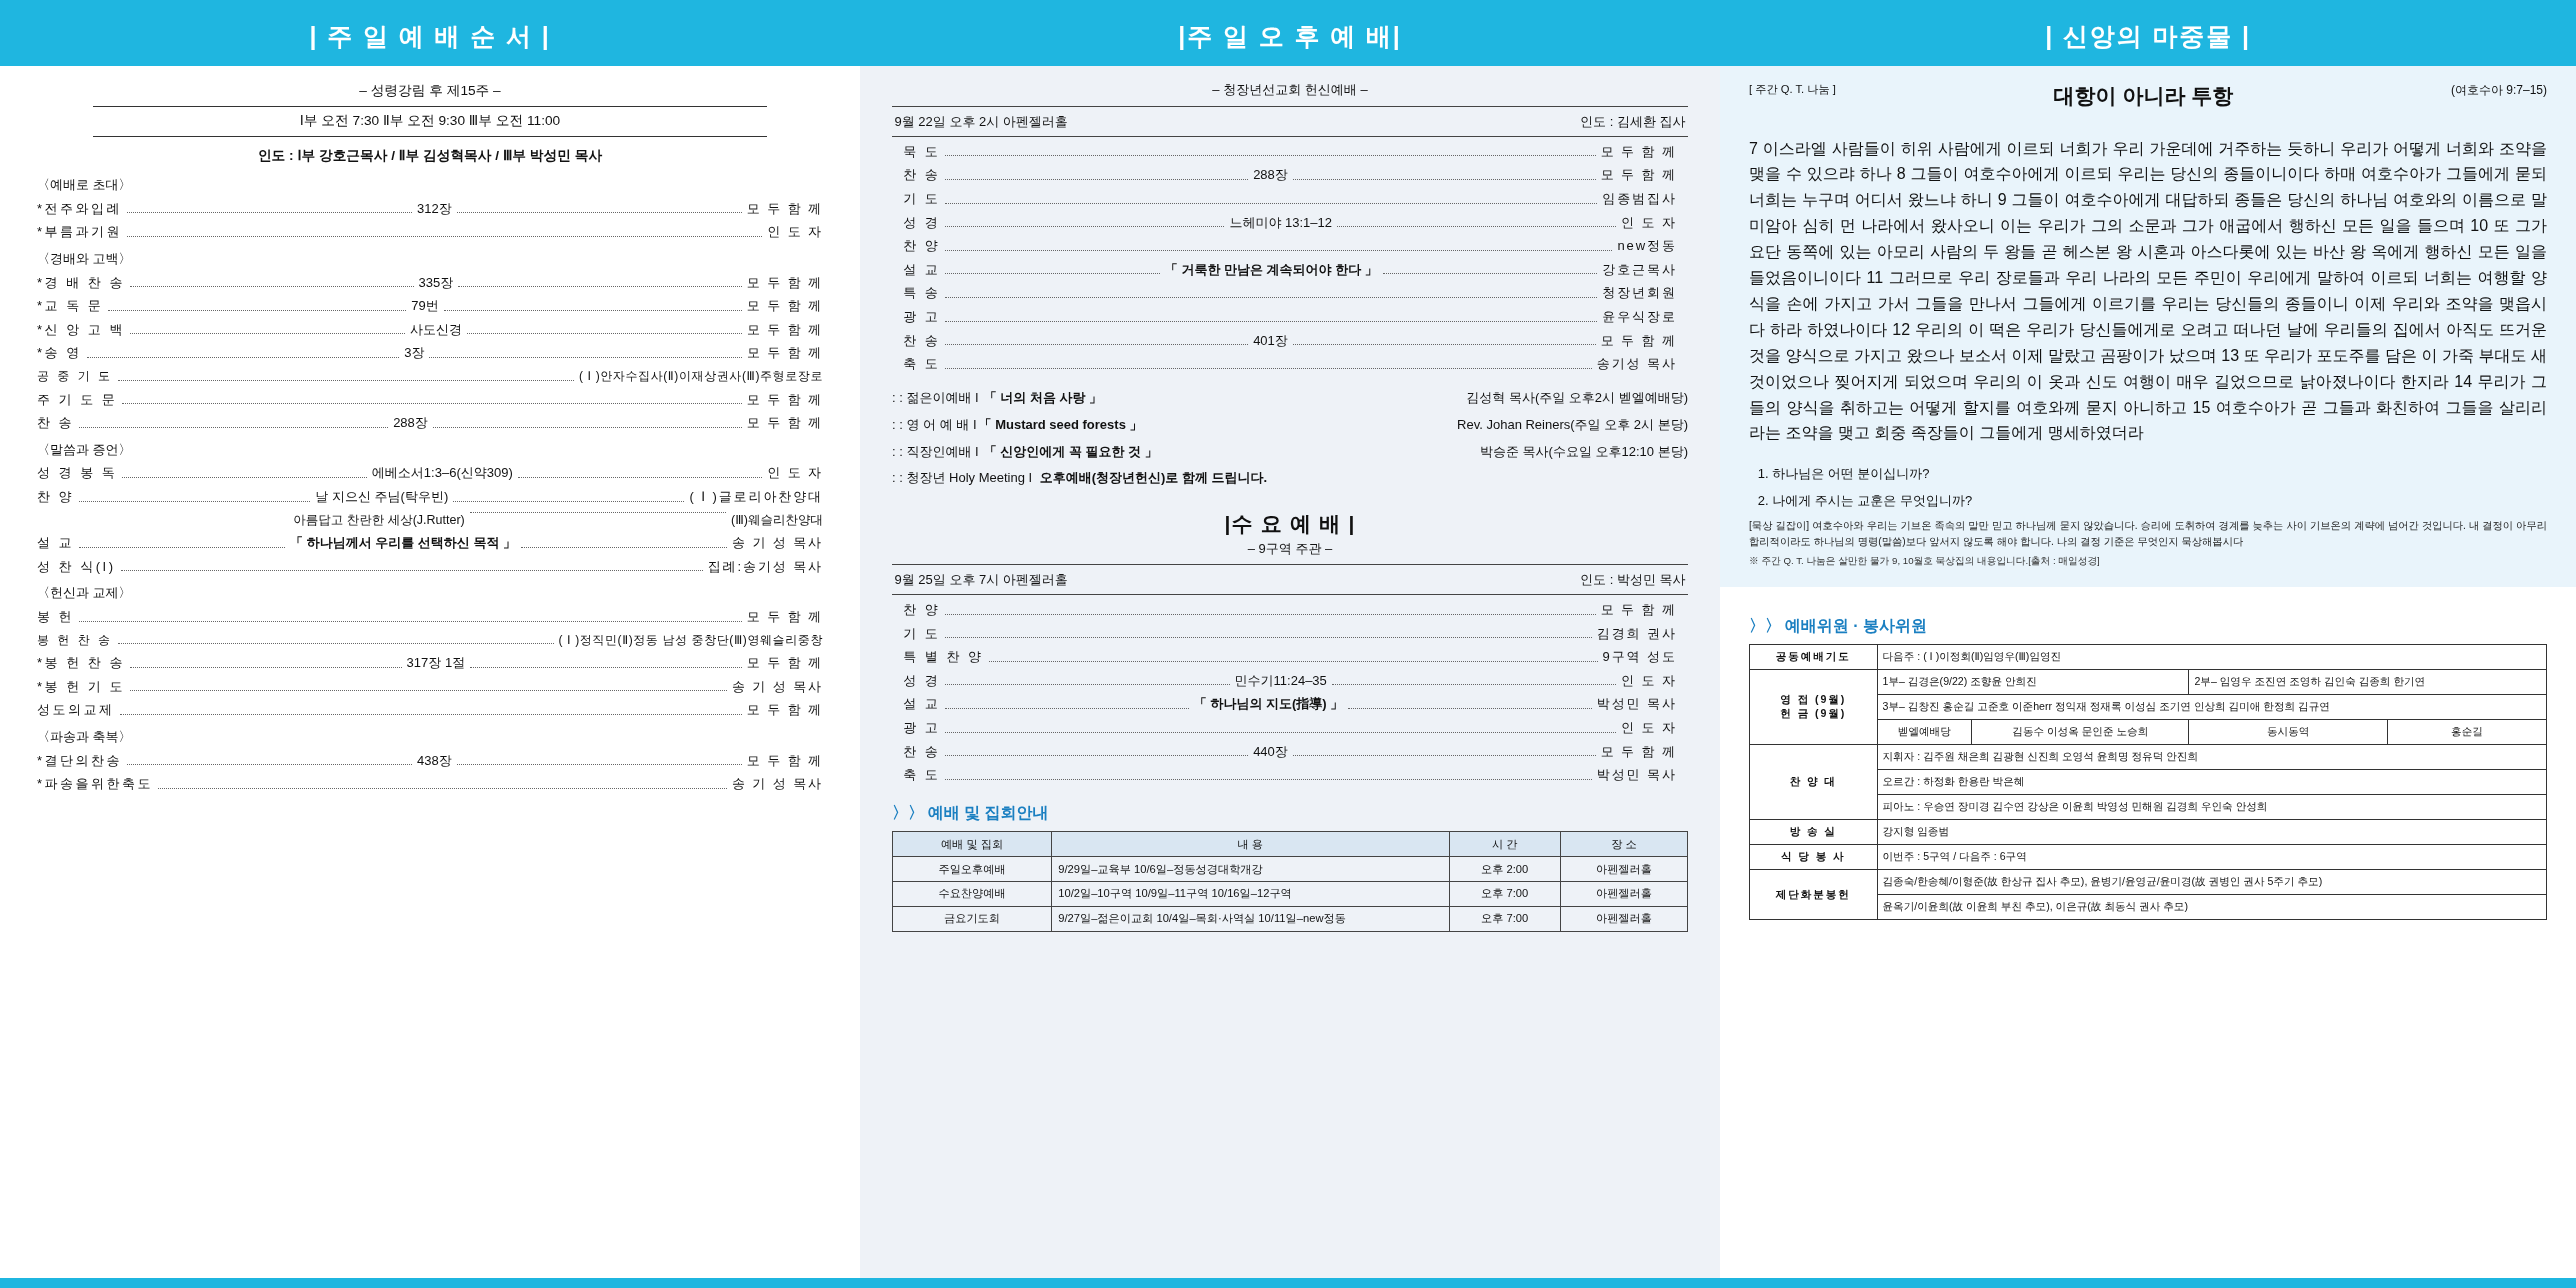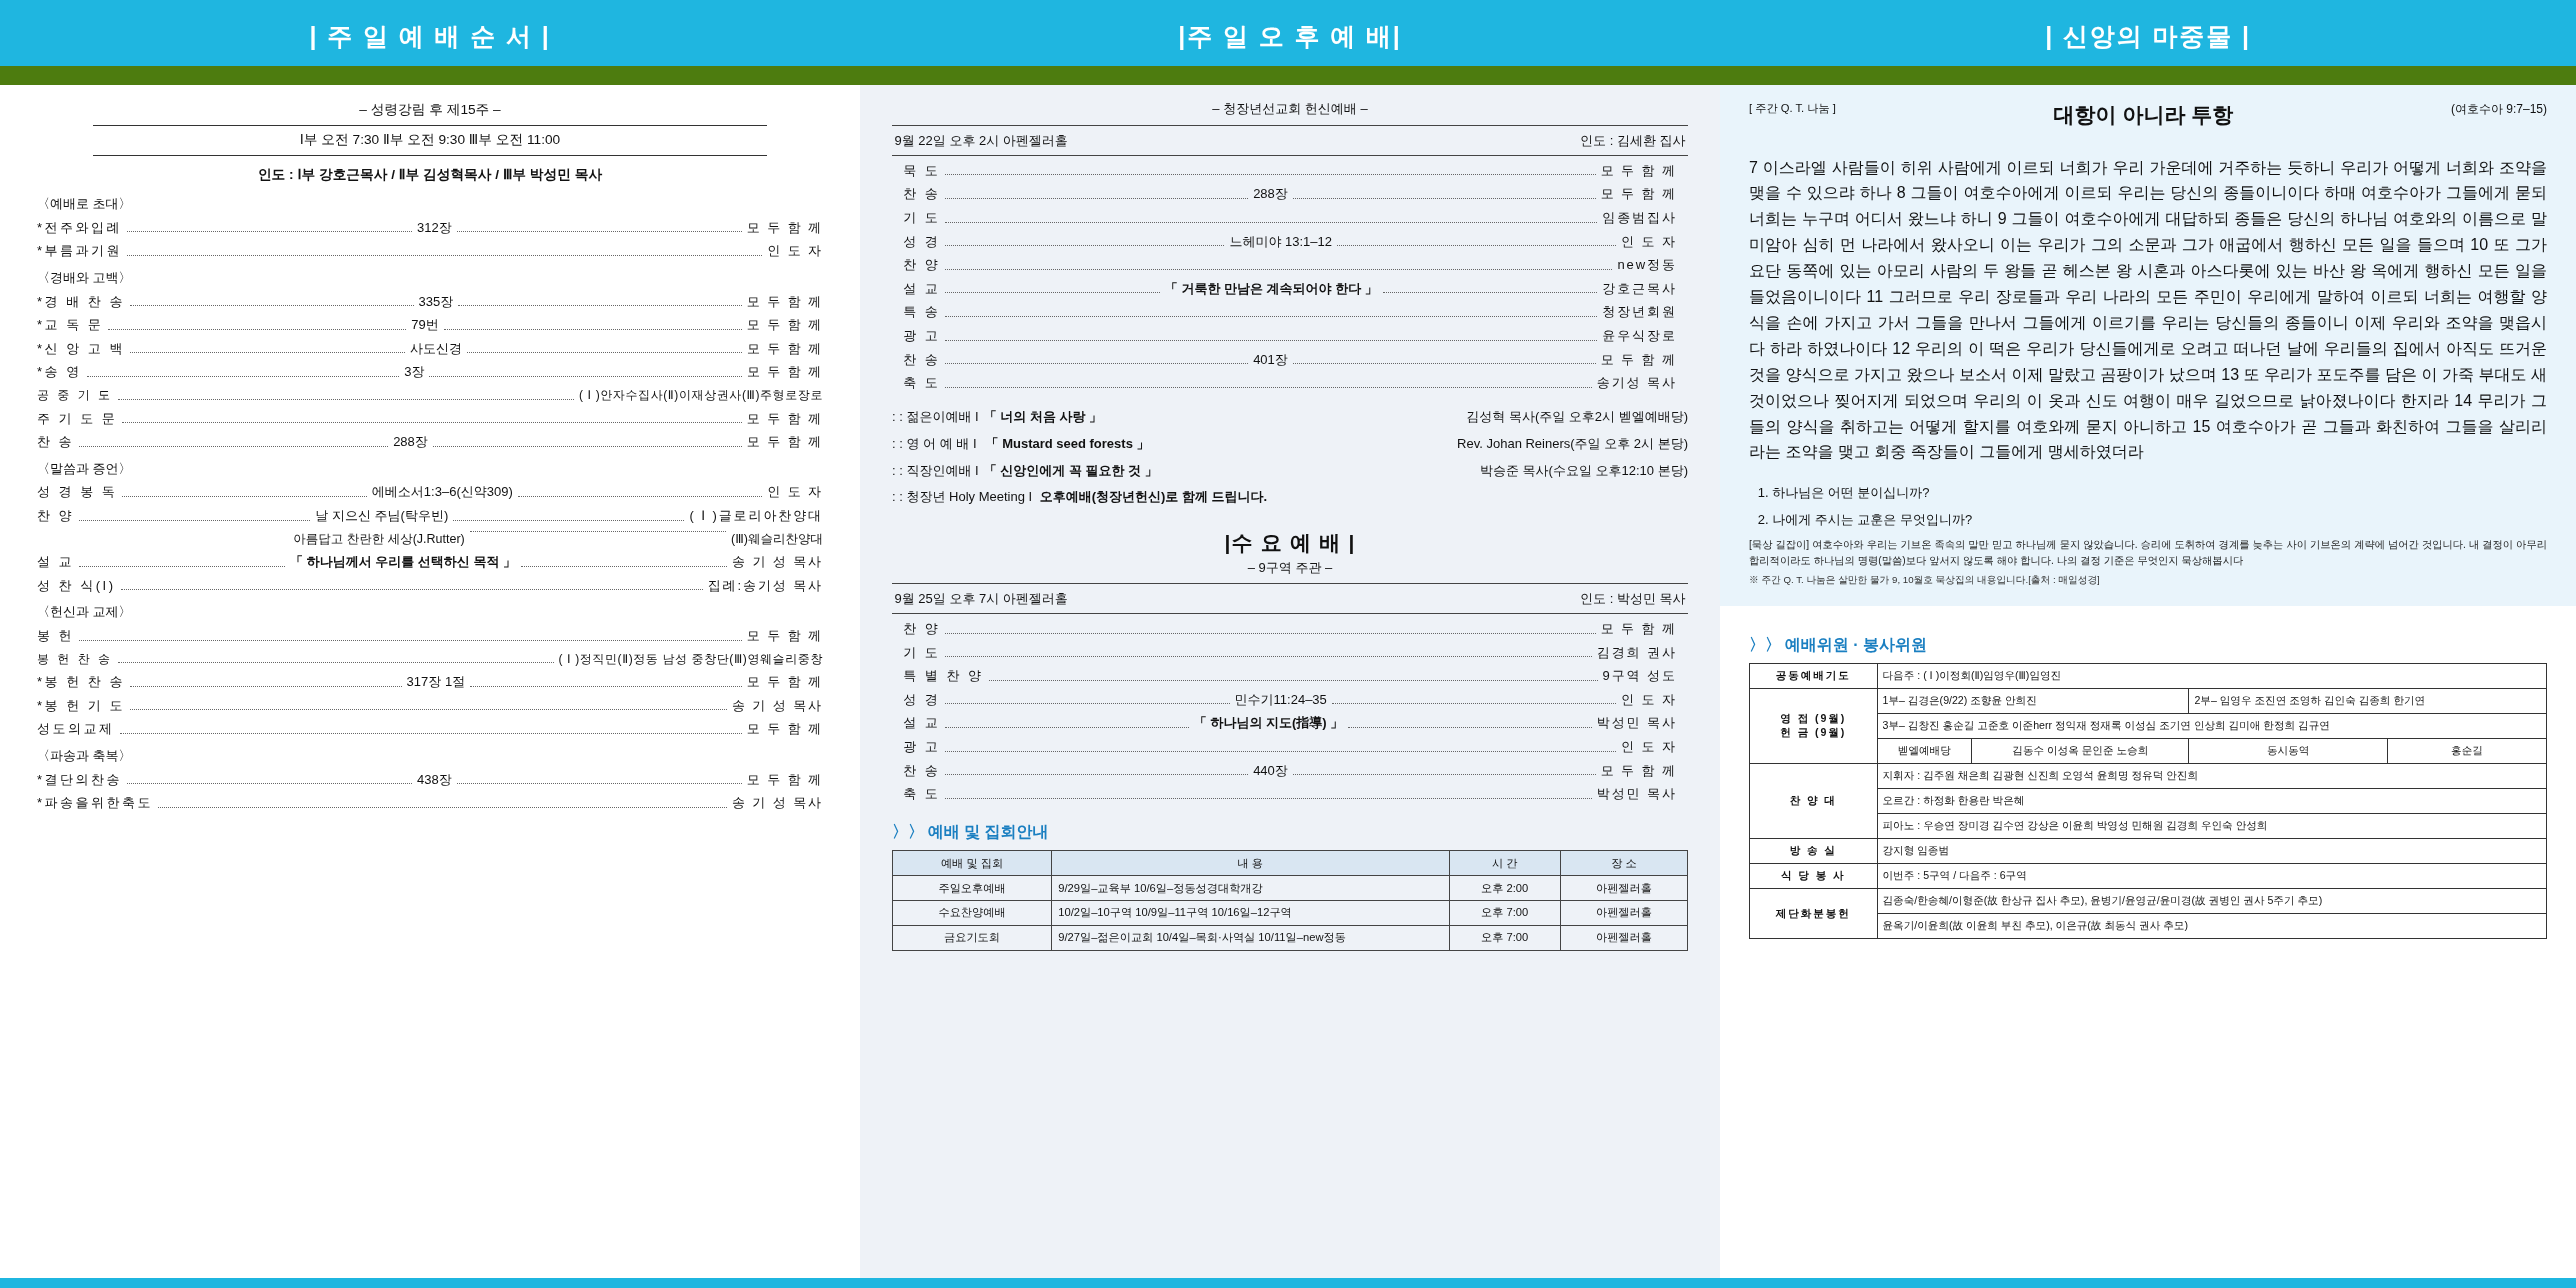--- a/index.html
+++ b/index.html
@@ -29,21 +29,21 @@
   
   .banner {
     background:#1fb6e0;
     color:#ffffff;
     text-align:center;
     font-weight:bold;
     font-size: 25px;
     letter-spacing: 1.9px;
     padding: 10px 0 12.5px 0;
   }
-  .banner-wrap { background:#4d7c0f; padding-bottom: 19px; }
+  .banner-wrap { background:#a16207; padding-bottom: 0; }
 
   .inner { padding: 0 37px; }
   .sub-title { text-align:center; font-size:13.7px; margin:16px 0 6.2px 0; }
   .time-line {
     text-align:center; font-size:13.7px;
     border-top:0.6px solid #333; border-bottom:0.6px solid #333;
     padding: 5.6px 0; margin: 3.7px 56px 0 56px;
   }
   .lead-line { text-align:center; font-size:13.7px; margin: 10px 0 11.2px 0; font-weight:bold;}
 
@@ -353,21 +353,21 @@
 
       <div class="bullets">
         <div class="bullet">
           <span class="lab">: : 젊은이예배 I</span>
           <span class="kw" style="margin-left:5px">「 너의 처음 사랑 」</span>
           <span class="sp"></span>
           <span class="right">김성혁 목사(주일 오후2시 벧엘예배당)</span>
         </div>
         <div class="bullet">
           <span class="lab">: : 영 어 예 배 I</span>
-          <span class="kw" style="margin-left:9px">「 Mustard seed forests 」</span>
+          <span class="kw" style="margin-left:2px">「 Mustard seed forests 」</span>
           <span class="sp"></span>
           <span class="right">Rev. Johan Reiners(주일 오후 2시 본당)</span>
         </div>
         <div class="bullet">
           <span class="lab">: : 직장인예배 I</span>
           <span class="kw" style="margin-left:5px">「 신앙인에게 꼭 필요한 것 」</span>
           <span class="sp"></span>
           <span class="right">박승준 목사(수요일 오후12:10 본당)</span>
         </div>
         <div class="bullet">

